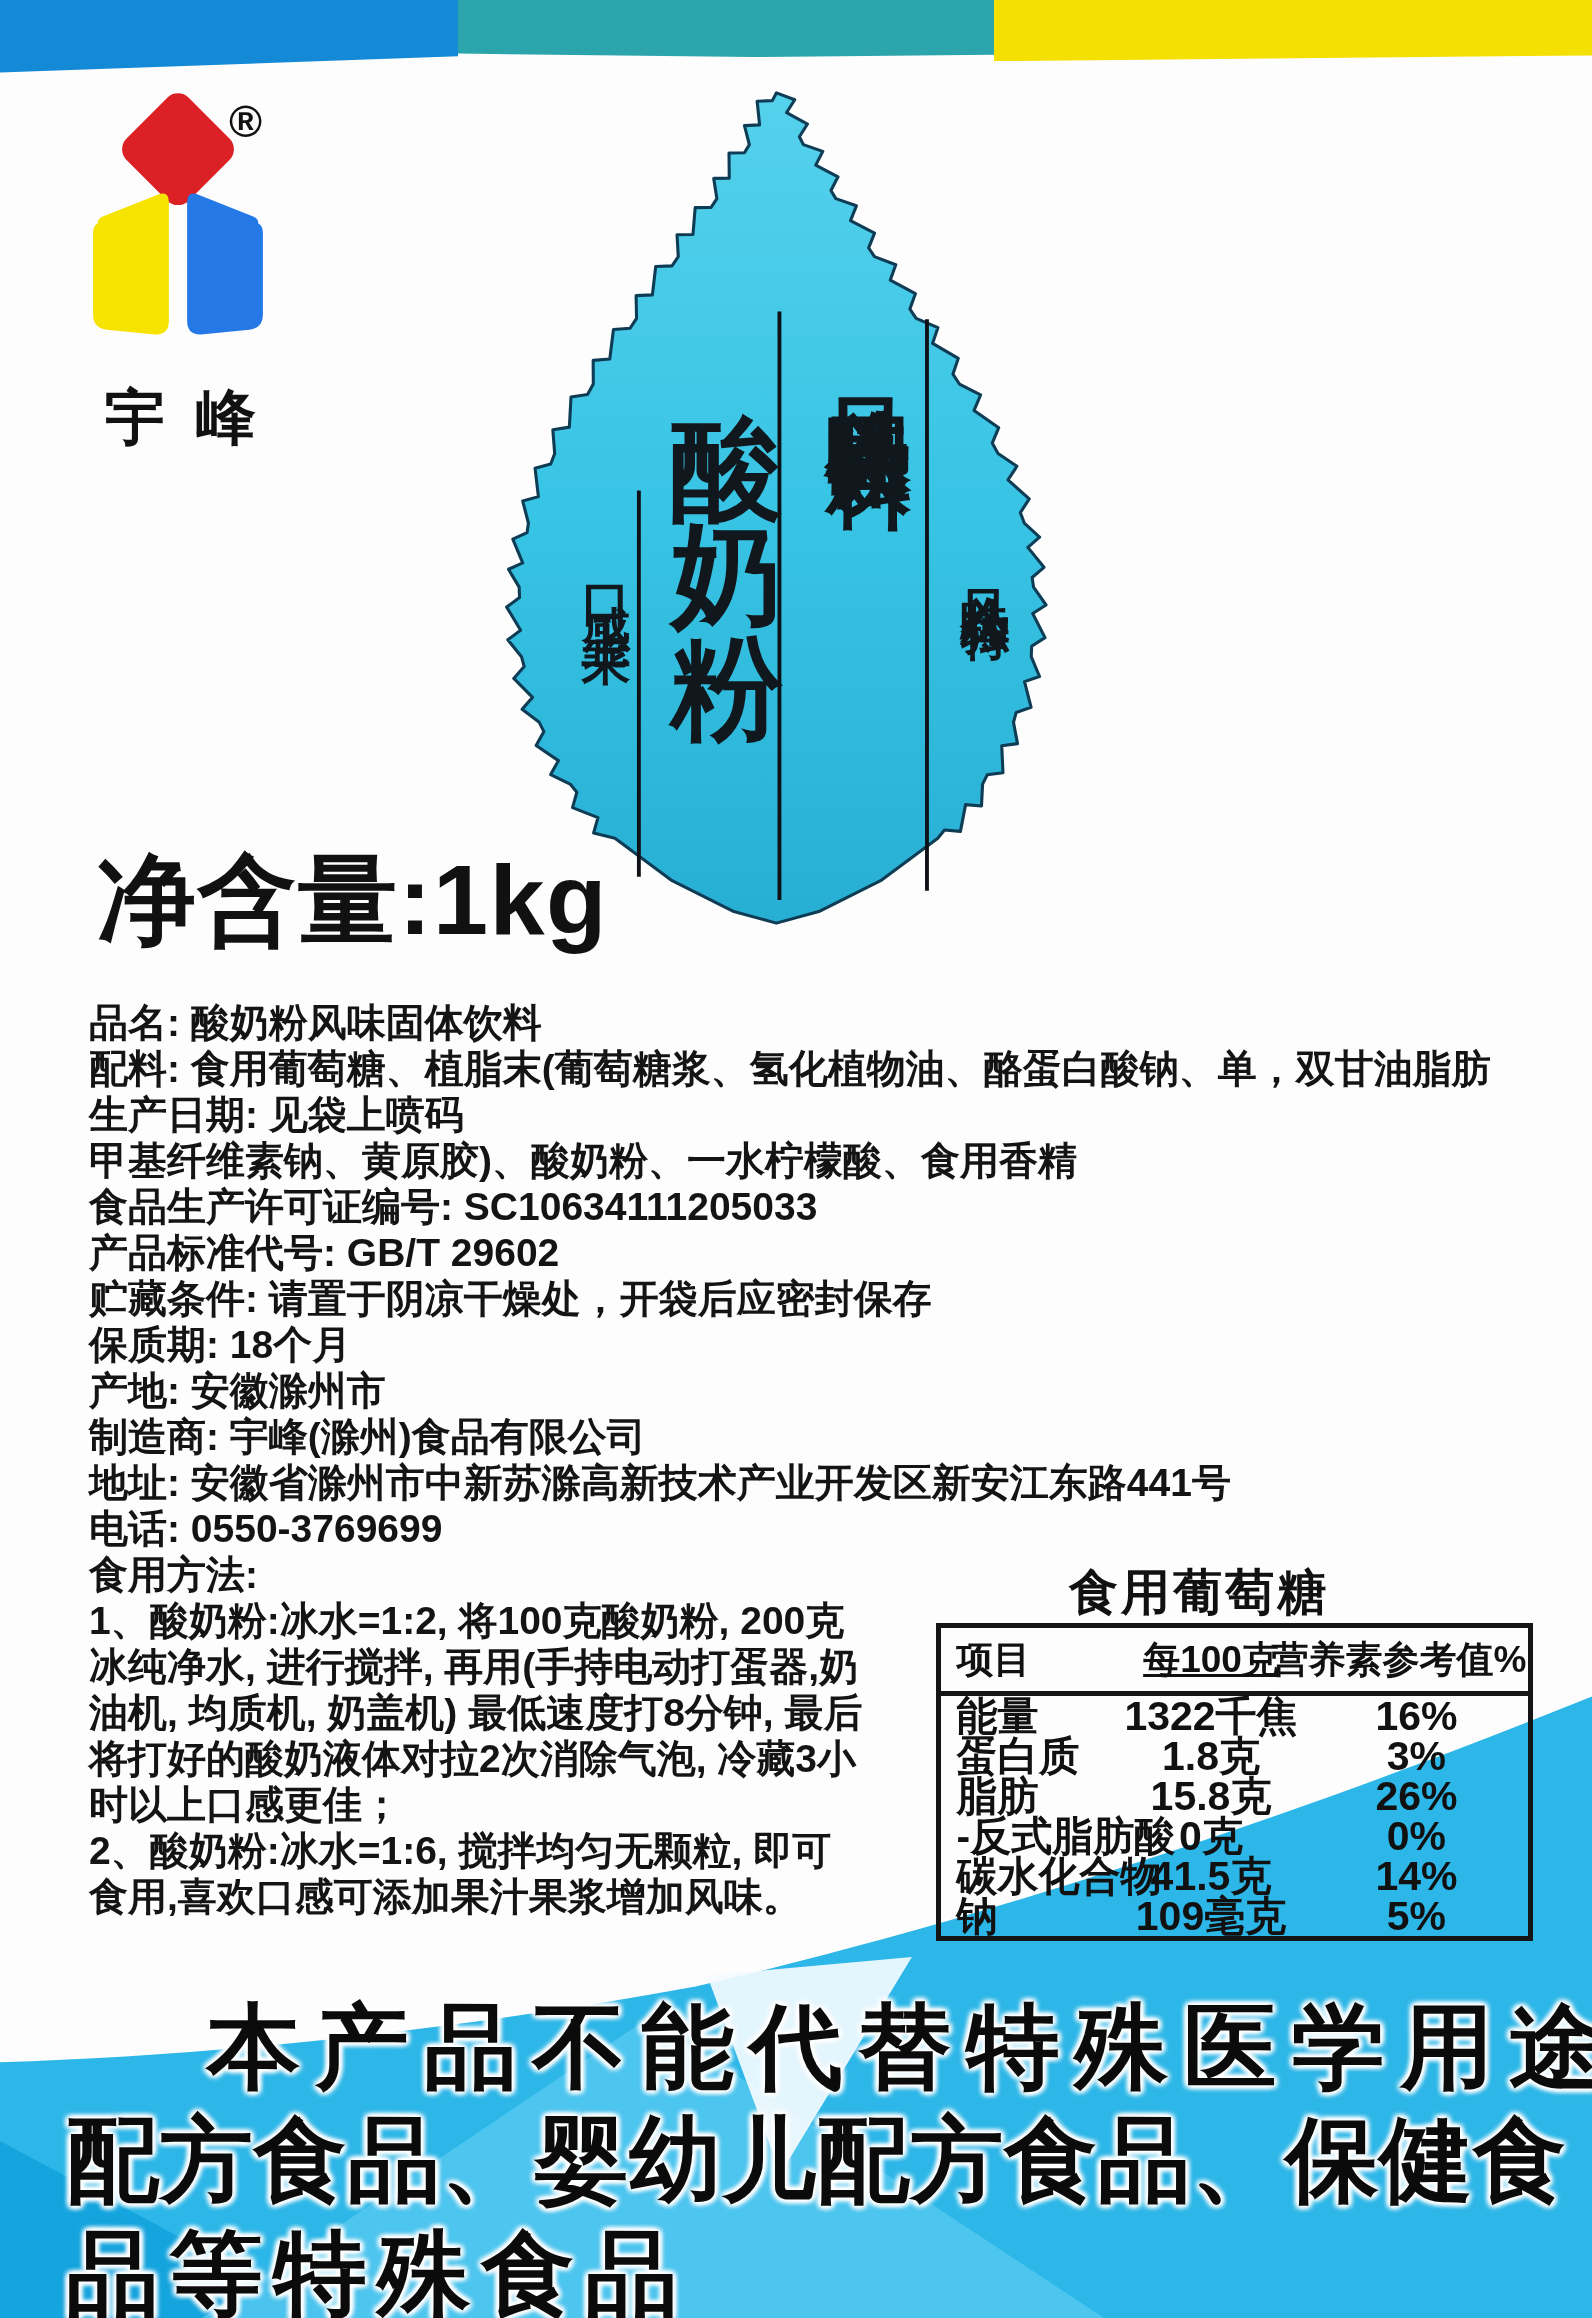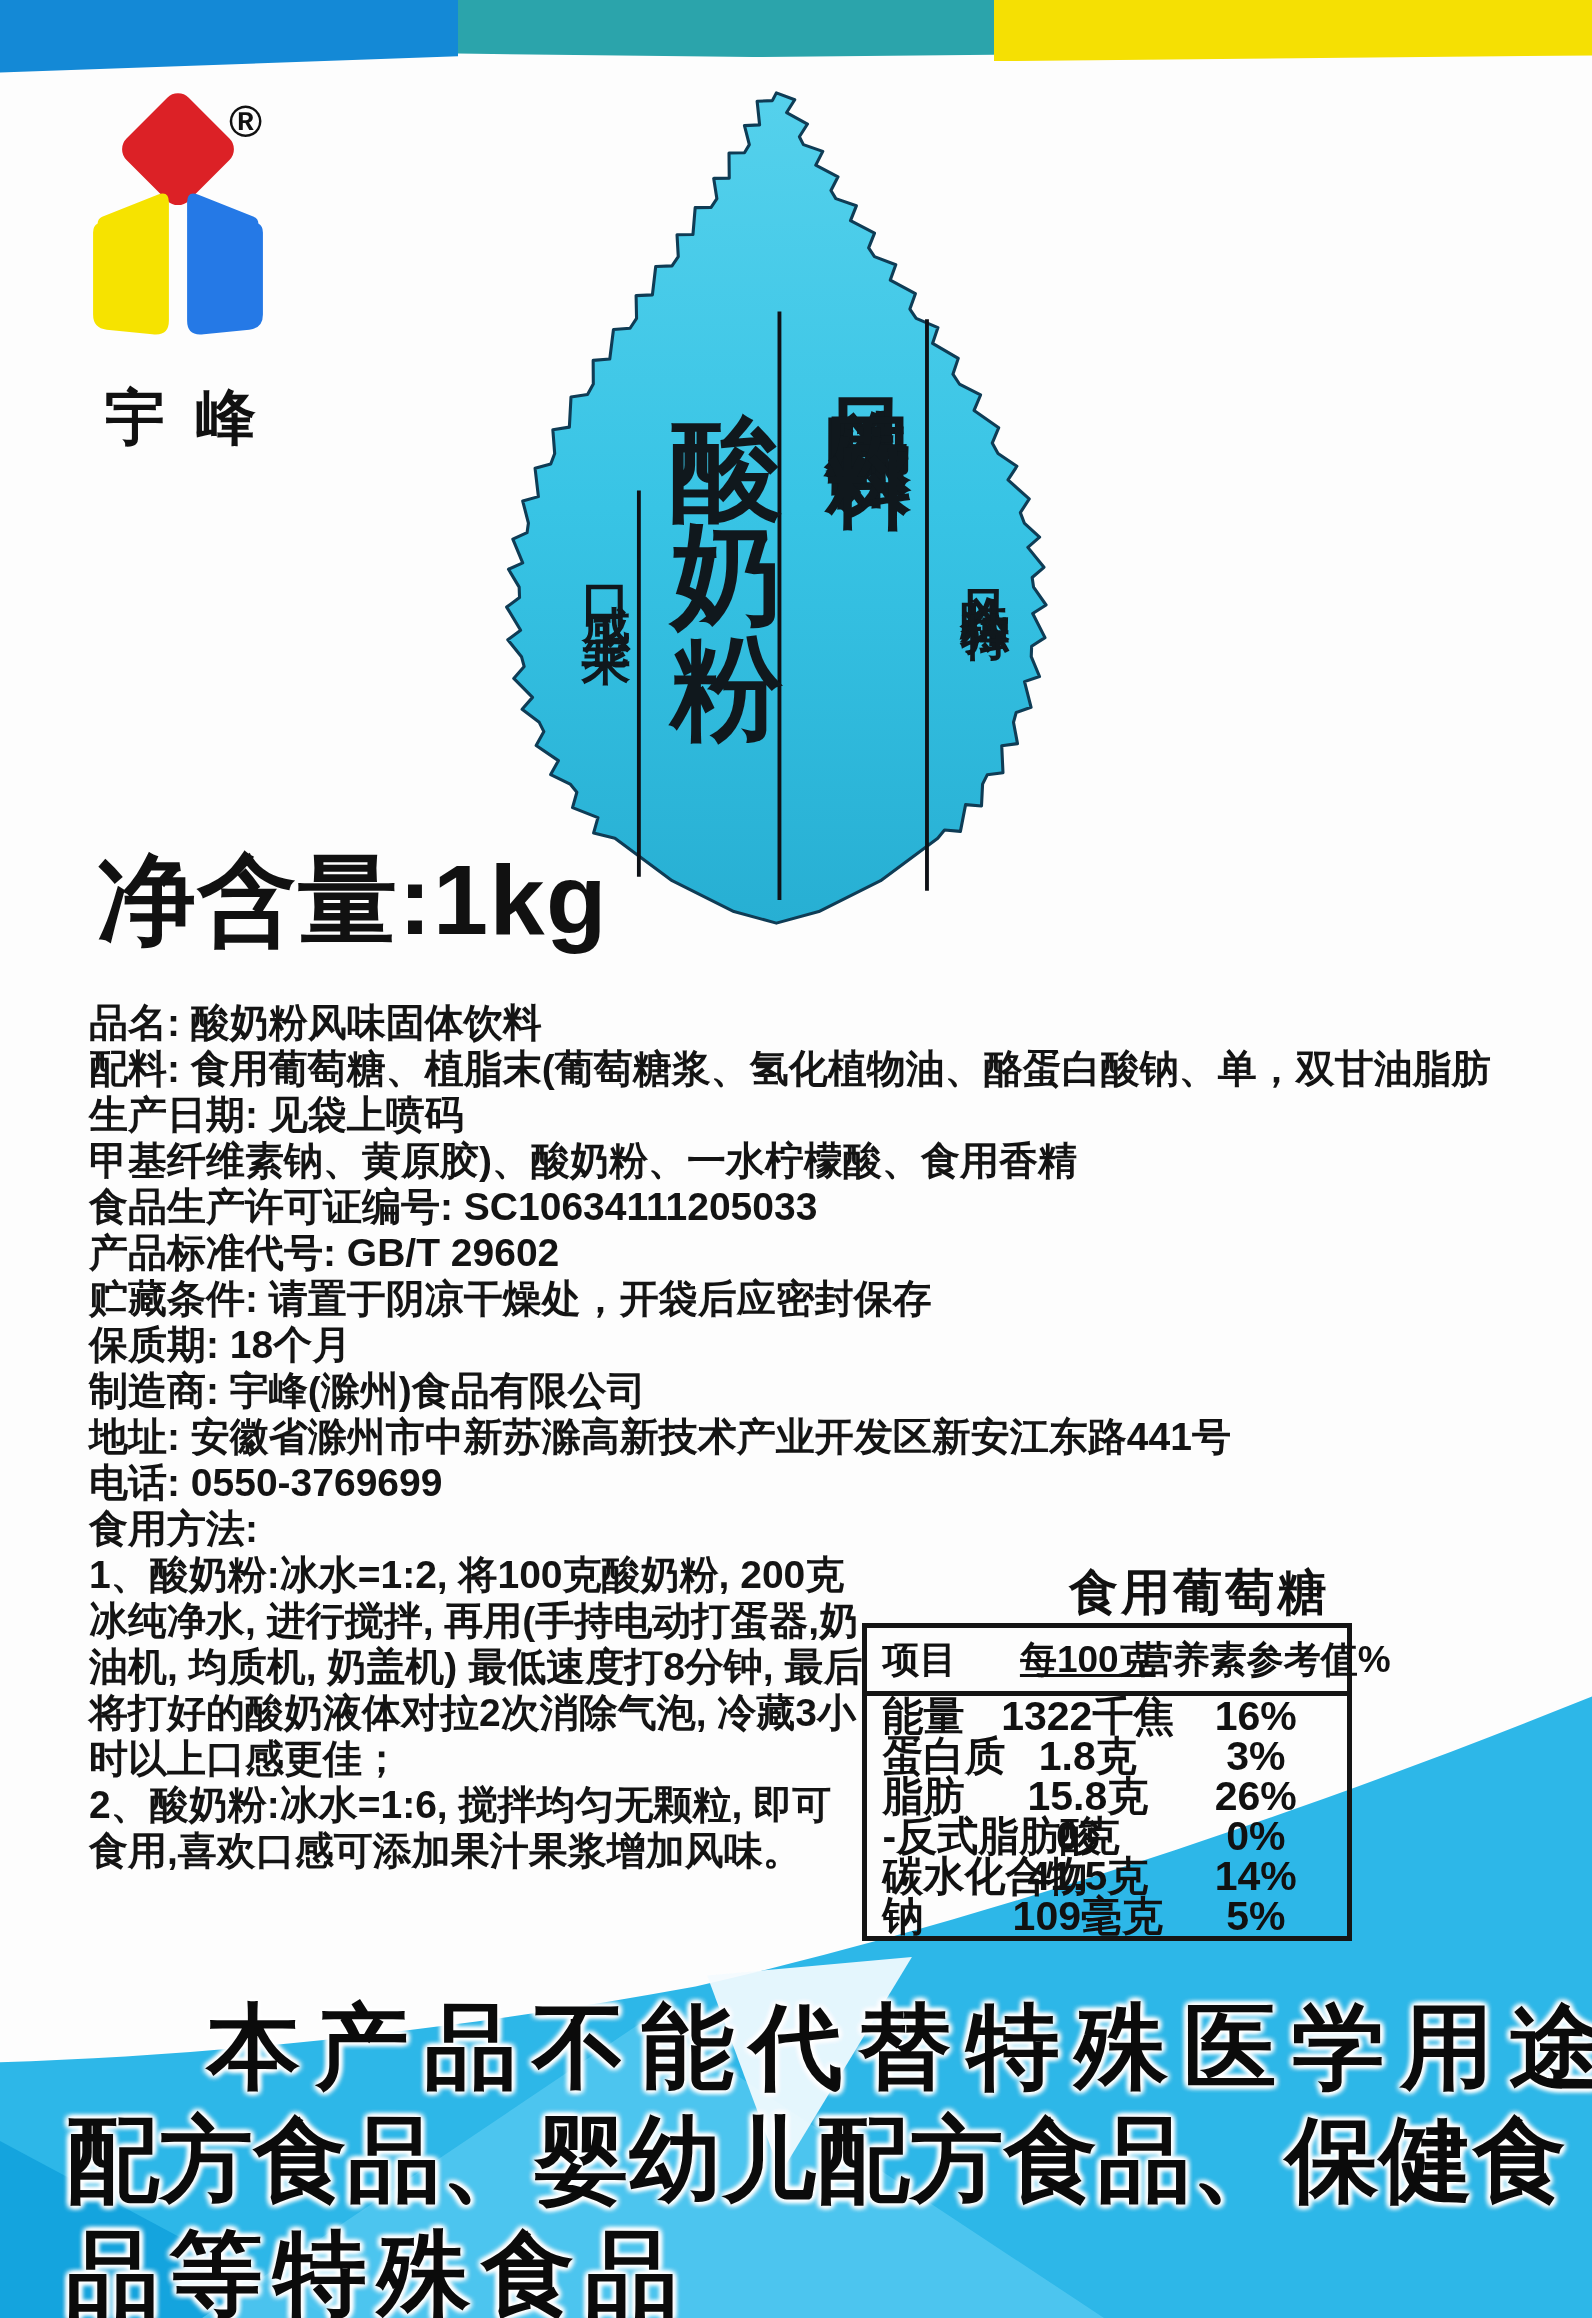--- a/index.html
+++ b/index.html
@@ -21,21 +21,21 @@
   #drop-col-main-right{left:812px;top:331px;font-size:85px;letter-spacing:9.3px;}
   #drop-col-small-left{left:574px;top:550px;font-size:49px;letter-spacing:15.5px;}
   #drop-col-small-right{left:953px;top:550px;font-size:49px;letter-spacing:7.7px;}
   
   #net-content{left:97px;top:835px;font-size:99px;font-weight:900;letter-spacing:1.5px;z-index:3;}
   
   #info{left:89px;top:1000px;z-index:3;}
   .info-line{height:46px;line-height:46px;font-size:39px;font-weight:700;white-space:nowrap;color:#141414;}
   
   #nutrition-title{left:1069px;top:1560px;font-size:49px;font-weight:900;letter-spacing:3.1px;z-index:3;}
-  #nutrition-table{left:862px;top:1623px;width:490px;border:5.4px solid #151515;z-index:3;box-sizing:border-box;}
+  #nutrition-table{left:936px;top:1623px;width:597px;border:5.4px solid #151515;z-index:3;box-sizing:border-box;}
   #nutrition-header{position:relative;height:63px;border-bottom:5.4px solid #151515;font-weight:900;font-size:37px;}
   .nut-row{position:relative;height:40px;font-size:41px;}
   .nut-label{position:absolute;left:15.5px;top:0;line-height:40px;font-weight:800;white-space:nowrap;}
   .nut-val{position:absolute;left:25%;width:42%;top:0;line-height:40px;text-align:center;font-weight:600;white-space:nowrap;}
   .nut-pct{position:absolute;left:66%;width:30%;top:0;line-height:40px;text-align:center;font-weight:600;white-space:nowrap;}
   #nutrition-header .nut-label{top:11.6px;}
   #nutrition-header .nut-val{top:11.6px;font-weight:900;text-decoration:underline;}
   #nutrition-header .nut-pct{top:11.6px;font-weight:900;left:56%;width:44%;}
   
   .warn{position:absolute;font-size:93px;font-weight:900;color:#0b0b0b;white-space:nowrap;z-index:3;
@@ -92,20 +92,21 @@
 
   <div class="abs" id="info">
     <div class="info-line">品名: 酸奶粉风味固体饮料</div>
     <div class="info-line">配料: 食用葡萄糖、植脂末(葡萄糖浆、氢化植物油、酪蛋白酸钠、单，双甘油脂肪</div>
     <div class="info-line">生产日期: 见袋上喷码</div>
     <div class="info-line">甲基纤维素钠、黄原胶)、酸奶粉、一水柠檬酸、食用香精</div>
     <div class="info-line">食品生产许可证编号: SC10634111205033</div>
     <div class="info-line">产品标准代号: GB/T 29602</div>
     <div class="info-line">贮藏条件: 请置于阴凉干燥处，开袋后应密封保存</div>
     <div class="info-line">保质期: 18个月</div>
+    <div class="info-line">产地: 安徽滁州市</div>
     <div class="info-line">制造商: 宇峰(滁州)食品有限公司</div>
     <div class="info-line">地址: 安徽省滁州市中新苏滁高新技术产业开发区新安江东路441号</div>
     <div class="info-line">电话: 0550-3769699</div>
     <div class="info-line">食用方法:</div>
     <div class="info-line">1、酸奶粉:冰水=1:2, 将100克酸奶粉, 200克</div>
     <div class="info-line">冰纯净水, 进行搅拌, 再用(手持电动打蛋器,奶</div>
     <div class="info-line">油机, 均质机, 奶盖机) 最低速度打8分钟, 最后</div>
     <div class="info-line">将打好的酸奶液体对拉2次消除气泡, 冷藏3小</div>
     <div class="info-line">时以上口感更佳；</div>
     <div class="info-line">2、酸奶粉:冰水=1:6, 搅拌均匀无颗粒, 即可</div>

